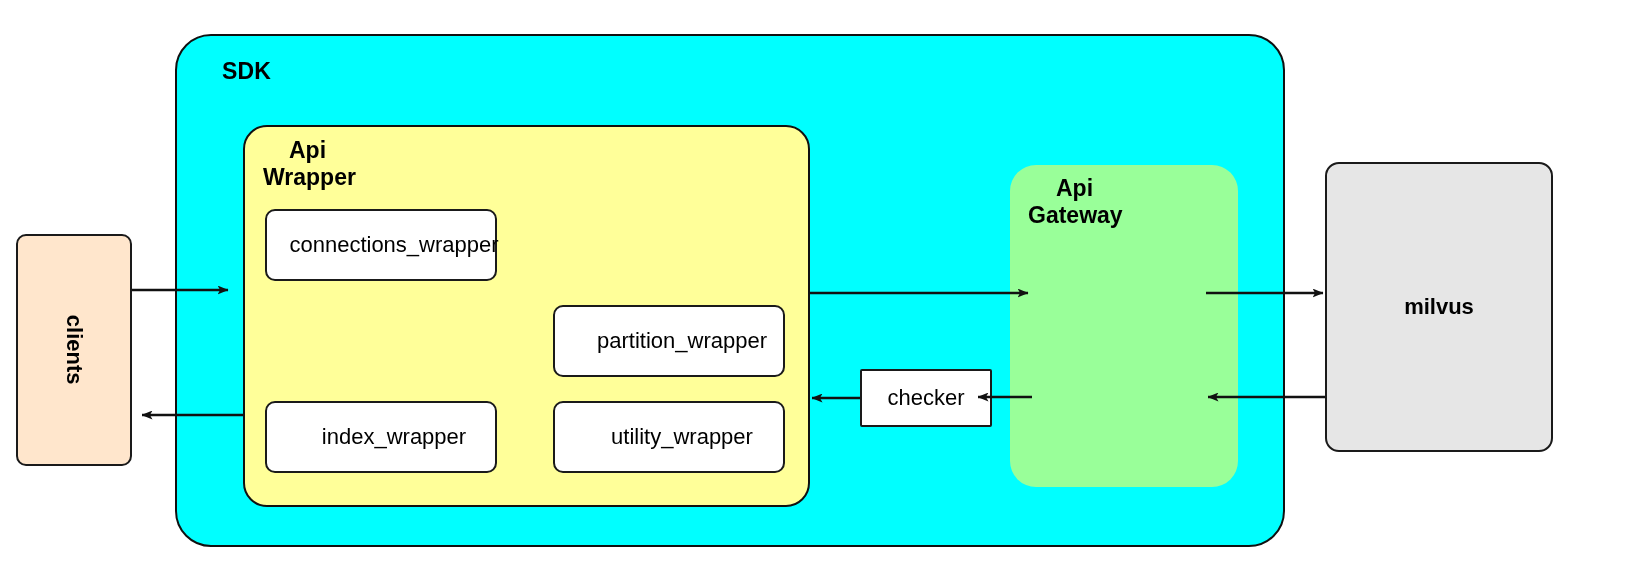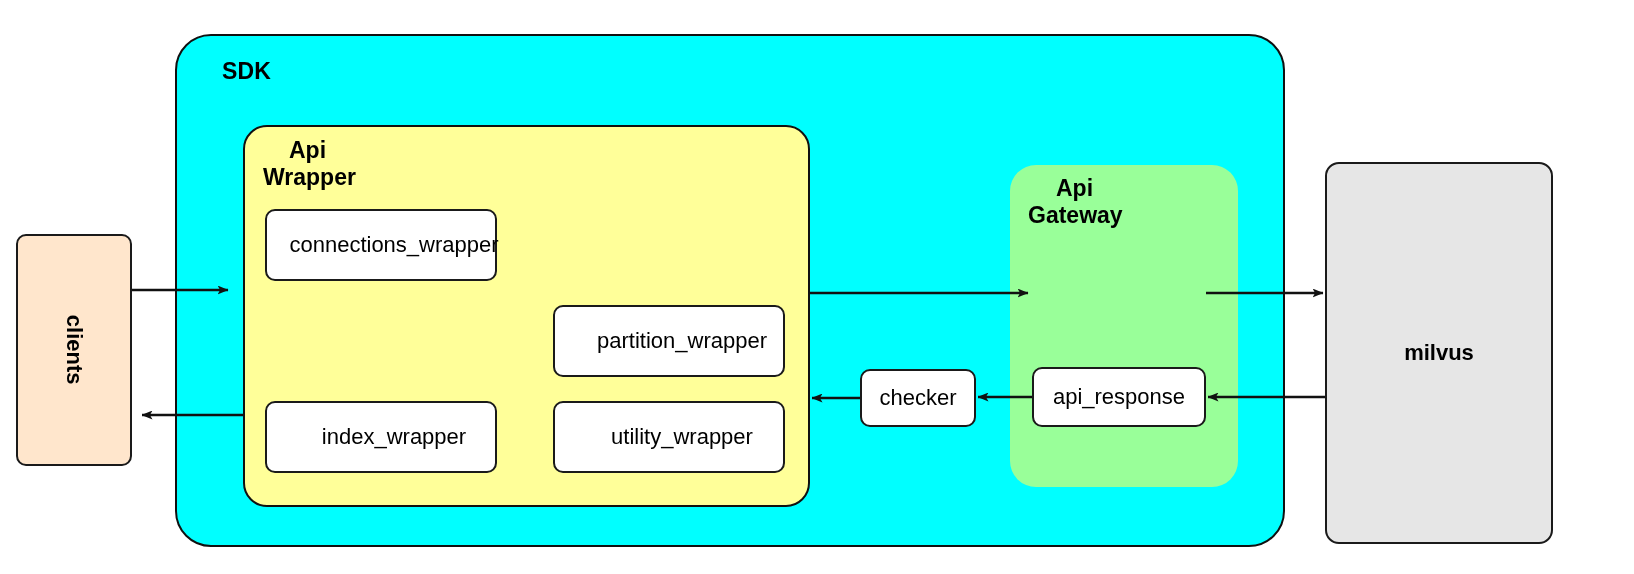--- a/index.html
+++ b/index.html
@@ -113,42 +113,42 @@
     border-radius: 10px;
     width: 174px;
     height: 60px;
   }
   #box-api_request  { left: 1032px; top: 246px; }
   #box-api_response { left: 1032px; top: 350px; }
 
   
   #box-checker {
     left: 860px; top: 352px;
-    width: 116px; height: 58px;
-    border-radius: 10px;
+    width: 132px; height: 58px;
+    border-radius: 2px;
   }
 
   
   #box-clients {
     left: 16px; top: 217px;
     width: 116px; height: 232px;
     background: #ffe6cc;
     border-radius: 10px;
   }
   #box-clients .node-label {
     font-weight: bold;
     font-size: 22px;
     transform: rotate(90deg);
     white-space: nowrap;
   }
 
   
   #box-milvus {
     left: 1325px; top: 145px;
-    width: 228px; height: 382px;
+    width: 228px; height: 290px;
     background: #e6e6e6;
     border-radius: 14px;
   }
   #box-milvus .node-label { font-weight: bold; font-size: 22px; }
 
   
   #edges {
     position: absolute;
     left: 0; top: 0;
     width: 1634px; height: 574px;
@@ -180,23 +180,20 @@
   <div class="node wrapper-box" id="box-partition_wrapper">
     <span class="node-label">partition_wrapper</span>
   </div>
   <div class="node wrapper-box" id="box-index_wrapper">
     <span class="node-label">index_wrapper</span>
   </div>
   <div class="node wrapper-box" id="box-utility_wrapper">
     <span class="node-label">utility_wrapper</span>
   </div>
 
-  <div class="node gateway-box" id="box-api_response">
-    <span class="node-label">api_response</span>
-  </div>
 
   <div class="node" id="box-checker">
     <span class="node-label">checker</span>
   </div>
 
   <div class="node" id="box-clients">
     <span class="node-label">clients</span>
   </div>
 
   <div class="node" id="box-milvus">

